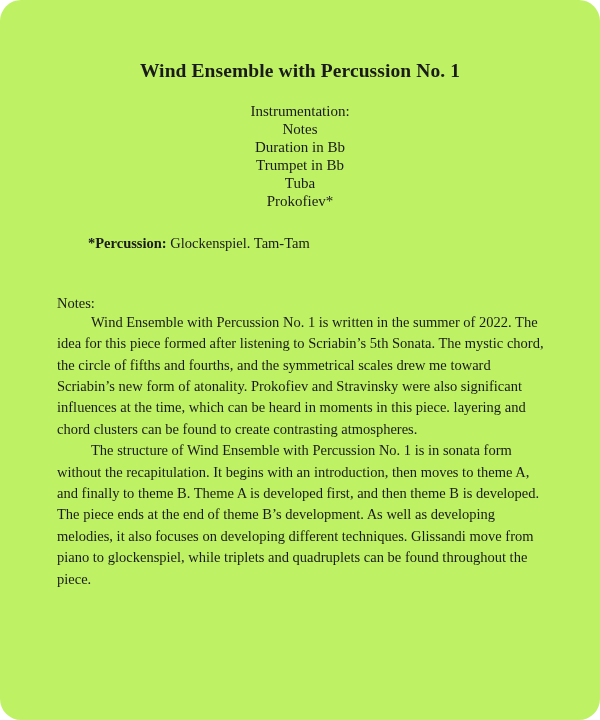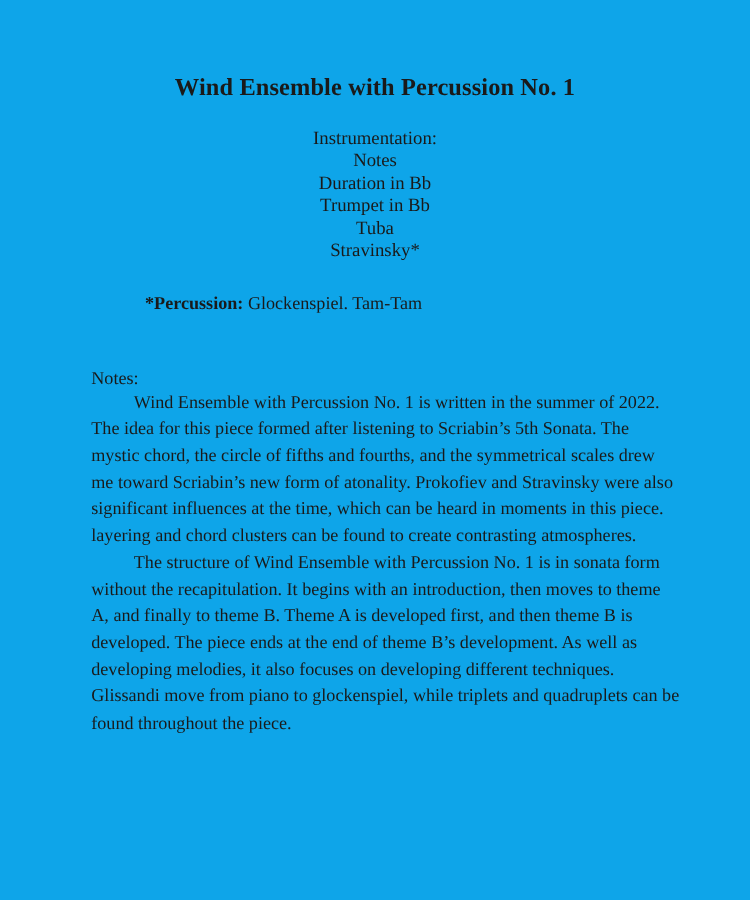--- a/index.html
+++ b/index.html
@@ -14,22 +14,23 @@
     position: relative;
     overflow: hidden;
     font-family: "Liberation Serif", "DejaVu Serif", serif;
     color: #1a1a1a;
     -webkit-font-smoothing: antialiased;
   }
 
   .page {
     position: absolute;
     inset: 0;
-    background: #0ea5e9;
+    background: #bef264;
     padding: 0;
+    border-radius: 21px;
   }
 
   
   .doc-title {
     text-align: center;
     font-size: 19.5px;
     font-weight: bold;
     letter-spacing: 0.1px;
     margin: 0;
     padding-top: 59px;
@@ -48,41 +49,41 @@
   }
   .instrumentation li {
     margin: 0;
     padding: 0;
   }
 
   
   .footnote {
     margin: 0;
     padding-top: 23px;
-    padding-left: 116px;
+    padding-left: 88px;
     font-size: 14.5px;
     line-height: 18px;
   }
   .footnote .fn-label {
     font-weight: bold;
   }
 
   
   .duration {
     margin: 0;
     padding-top: 50px;
     text-align: center;
     font-size: 14.5px;
     line-height: 18px;
   }
 
   
   .notes {
     padding-top: 42px;
-    padding-left: 73px;
+    padding-left: 57px;
     padding-right: 55px;
   }
   .notes-heading {
     margin: 0;
     font-size: 14.5px;
     font-weight: normal;
     line-height: 18px;
   }
   .body-paragraph {
     margin: 0;
@@ -98,21 +99,21 @@
 <div class="page">
 
   <h1 class="doc-title">Wind Ensemble with Percussion No. 1</h1>
 
   <ul class="instrumentation">
     <li>Instrumentation:</li>
     <li>Notes</li>
     <li>Duration in Bb</li>
     <li>Trumpet in Bb</li>
     <li>Tuba</li>
-    <li>Stravinsky*</li>
+    <li>Prokofiev*</li>
   </ul>
 
   <p class="footnote"><span class="fn-label">*Percussion:</span><span> Glockenspiel. Tam-Tam</span></p>
 
 
   <div class="notes">
     <p class="notes-heading">Notes:</p>
     <p class="body-paragraph">Wind Ensemble with Percussion No. 1 is written in the summer of 2022. The idea for this piece formed after listening to Scriabin’s 5th Sonata. The mystic chord, the circle of fifths and fourths, and the symmetrical scales drew me toward Scriabin’s new form of atonality. Prokofiev and Stravinsky were also significant influences at the time, which can be heard in moments in this piece. layering and chord clusters can be found to create contrasting atmospheres.</p>
     <p class="body-paragraph">The structure of Wind Ensemble with Percussion No. 1 is in sonata form without the recapitulation. It begins with an introduction, then moves to theme A, and finally to theme B. Theme A is developed first, and then theme B is developed. The piece ends at the end of theme B’s development. As well as developing melodies, it also focuses on developing different techniques. Glissandi move from piano to glockenspiel, while triplets and quadruplets can be found throughout the piece.</p>
   </div>

